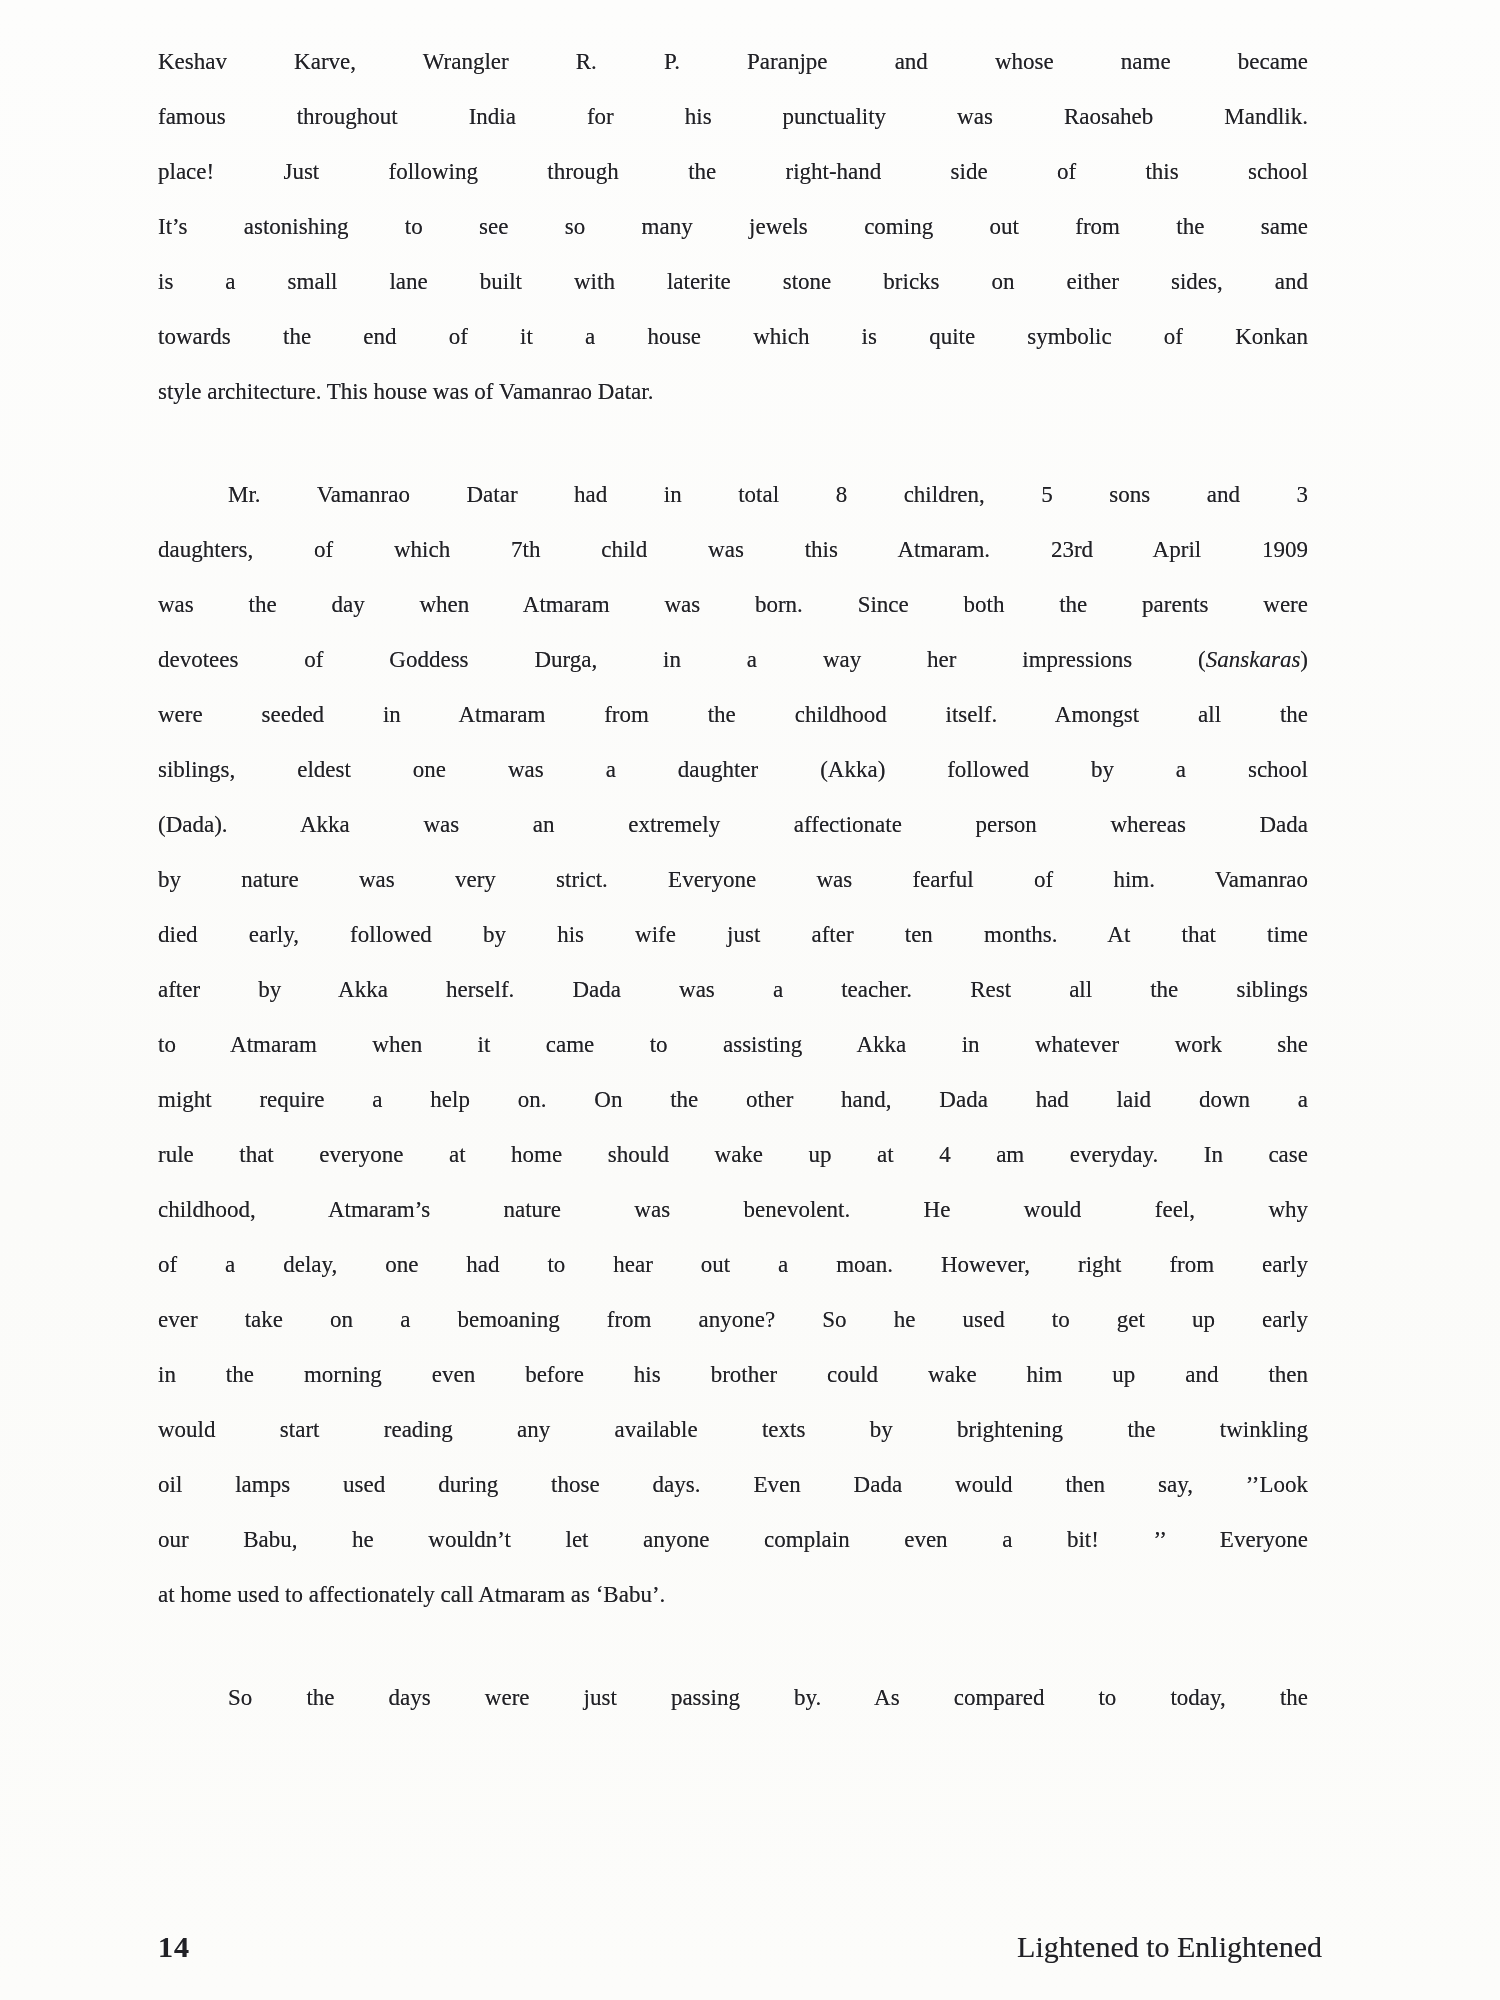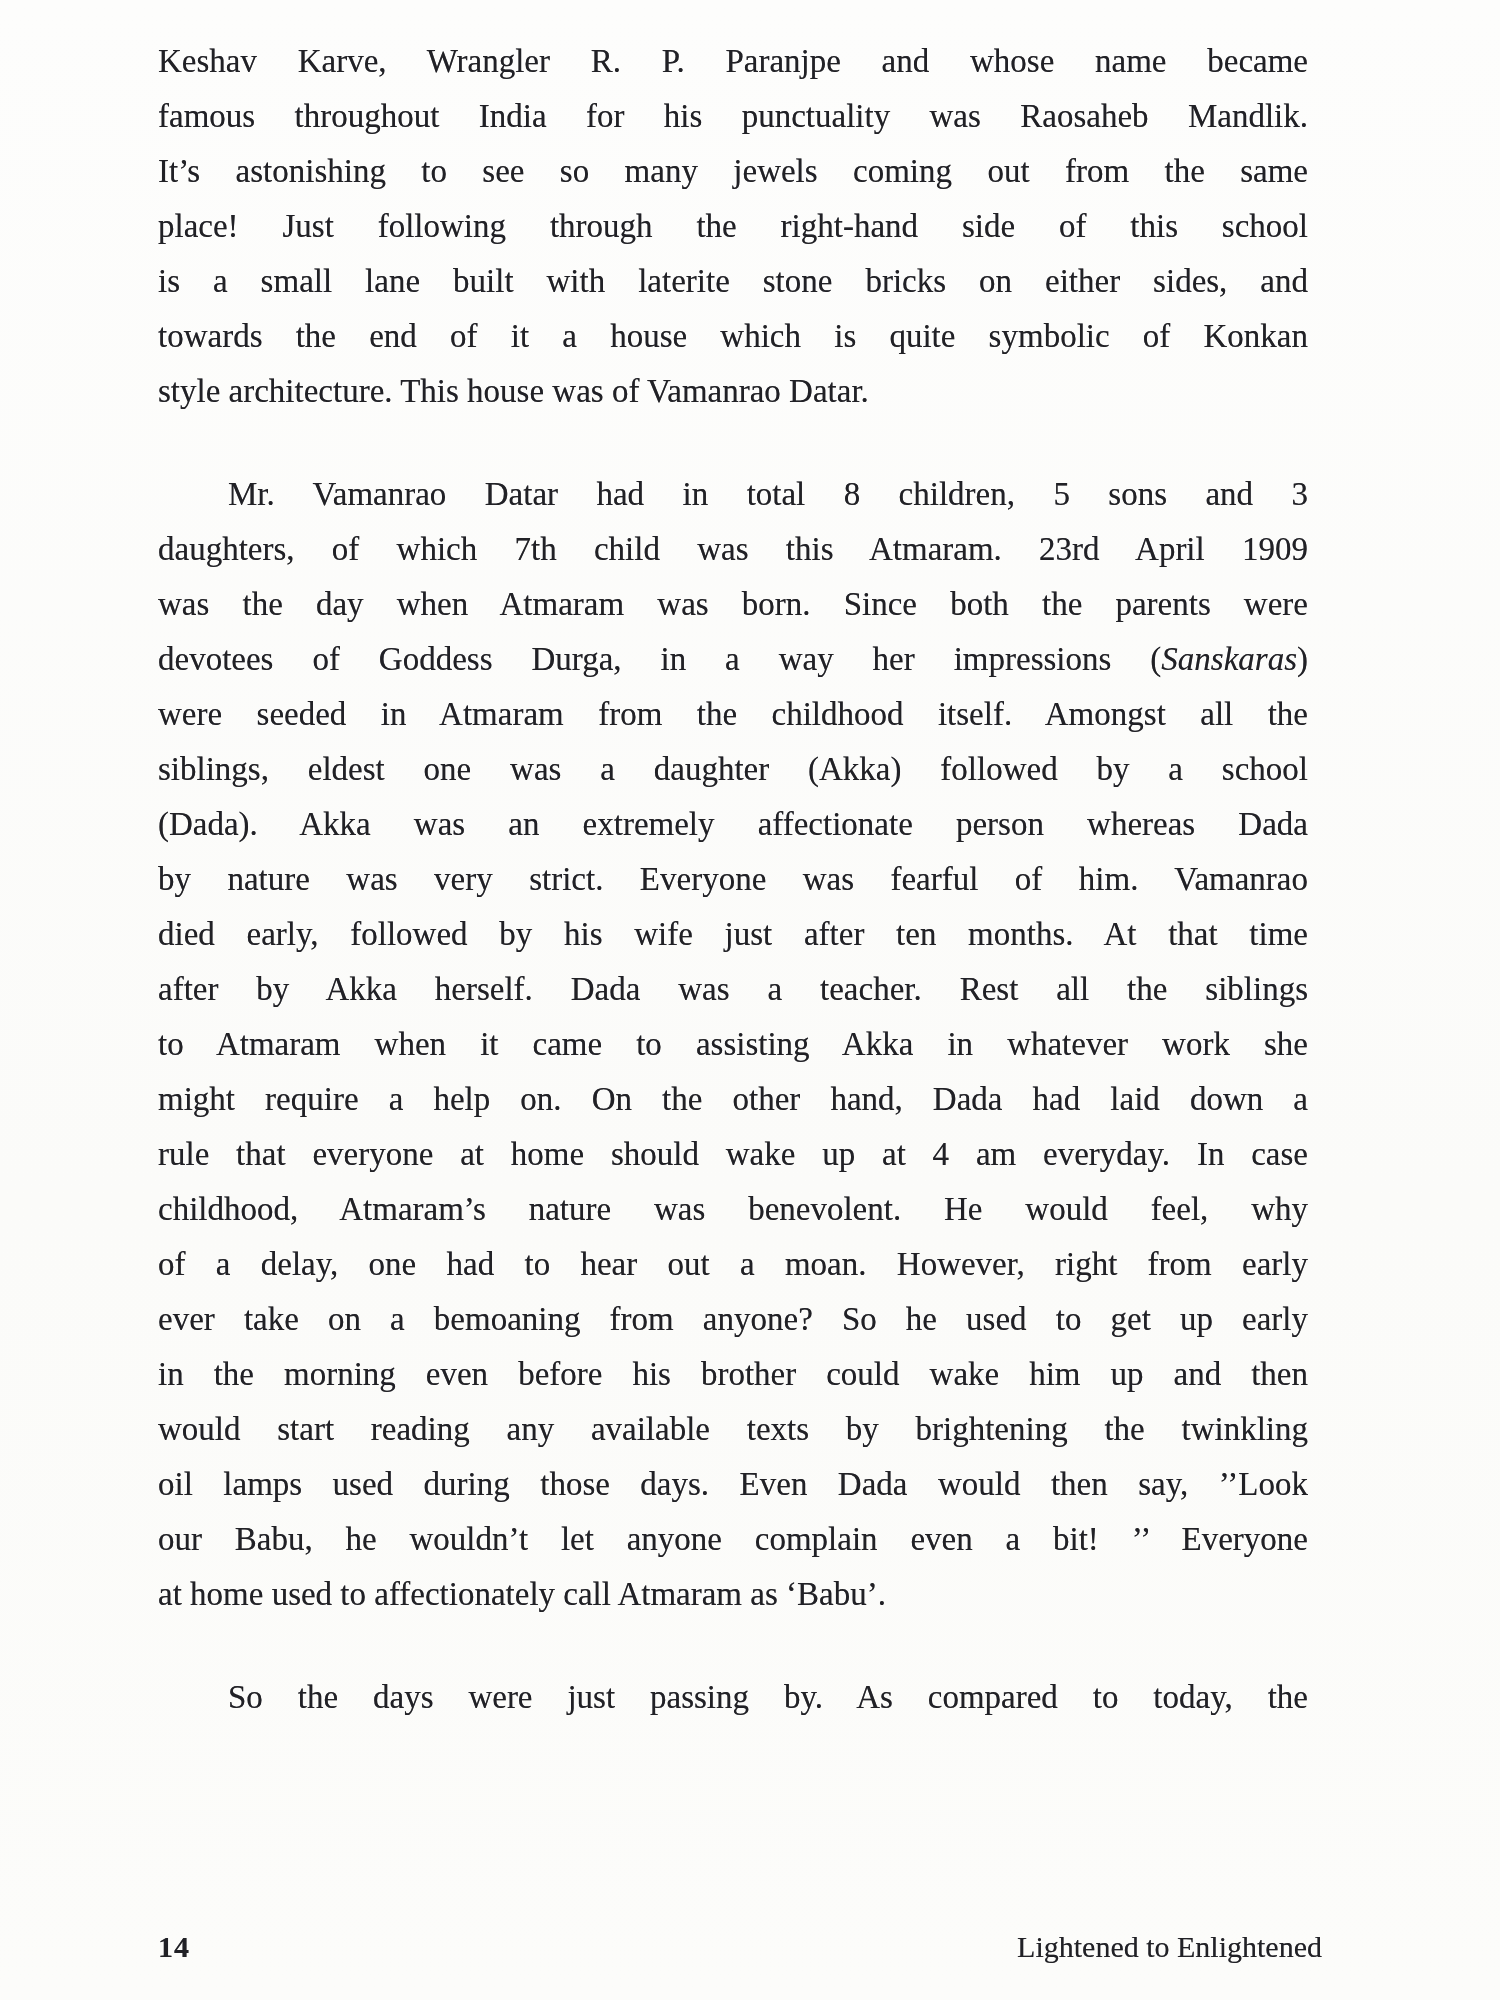--- a/index.html
+++ b/index.html
@@ -18,21 +18,21 @@
   .page {
     position: absolute;
     inset: 0;
     background: linear-gradient(180deg, #fdfdfc 0%, #fbfbf9 60%, #fcfcfa 100%);
   }
   .text-block {
     position: absolute;
     left: 158px;
     top: 34px;
     width: 1150px;
-    font-size: 33px;
+    font-size: 23px;
     line-height: 55px;
     text-shadow: 0 0 0.5px rgba(30,30,35,0.55);
   }
   .para { margin: 0; }
   .para + .para { margin-top: 48px; }
   .line {
     text-align: justify;
     text-align-last: justify;
   }
   .line.endline {
@@ -67,22 +67,22 @@
 </style>
 </head>
 <body>
 
 <div class="page">
 
   <div class="text-block">
       <div class="para">
         <div class="line"><span>Keshav Karve, Wrangler R. P. Paranjpe and whose name became</span></div>
         <div class="line"><span>famous throughout India for his punctuality was Raosaheb Mandlik.</span></div>
+        <div class="line"><span>place! Just following through the right-hand side of this school</span></div>
         <div class="line"><span>It’s astonishing to see so many jewels coming out from the same</span></div>
-        <div class="line"><span>place! Just following through the right-hand side of this school</span></div>
         <div class="line"><span>is a small lane built with laterite stone bricks on either sides, and</span></div>
         <div class="line"><span>towards the end of it a house which is quite symbolic of Konkan</span></div>
         <div class="line endline"><span>style architecture. This house was of Vamanrao Datar.</span></div>
       </div>
       <div class="para">
         <div class="line indent"><span>Mr. Vamanrao Datar had in total 8 children, 5 sons and 3</span></div>
         <div class="line"><span>daughters, of which 7th child was this Atmaram. 23rd April 1909</span></div>
         <div class="line"><span>was the day when Atmaram was born. Since both the parents were</span></div>
         <div class="line"><span>devotees of Goddess Durga, in a way her impressions (</span><i>Sanskaras</i><span>)</span></div>
         <div class="line"><span>were seeded in Atmaram from the childhood itself. Amongst all the</span></div>

